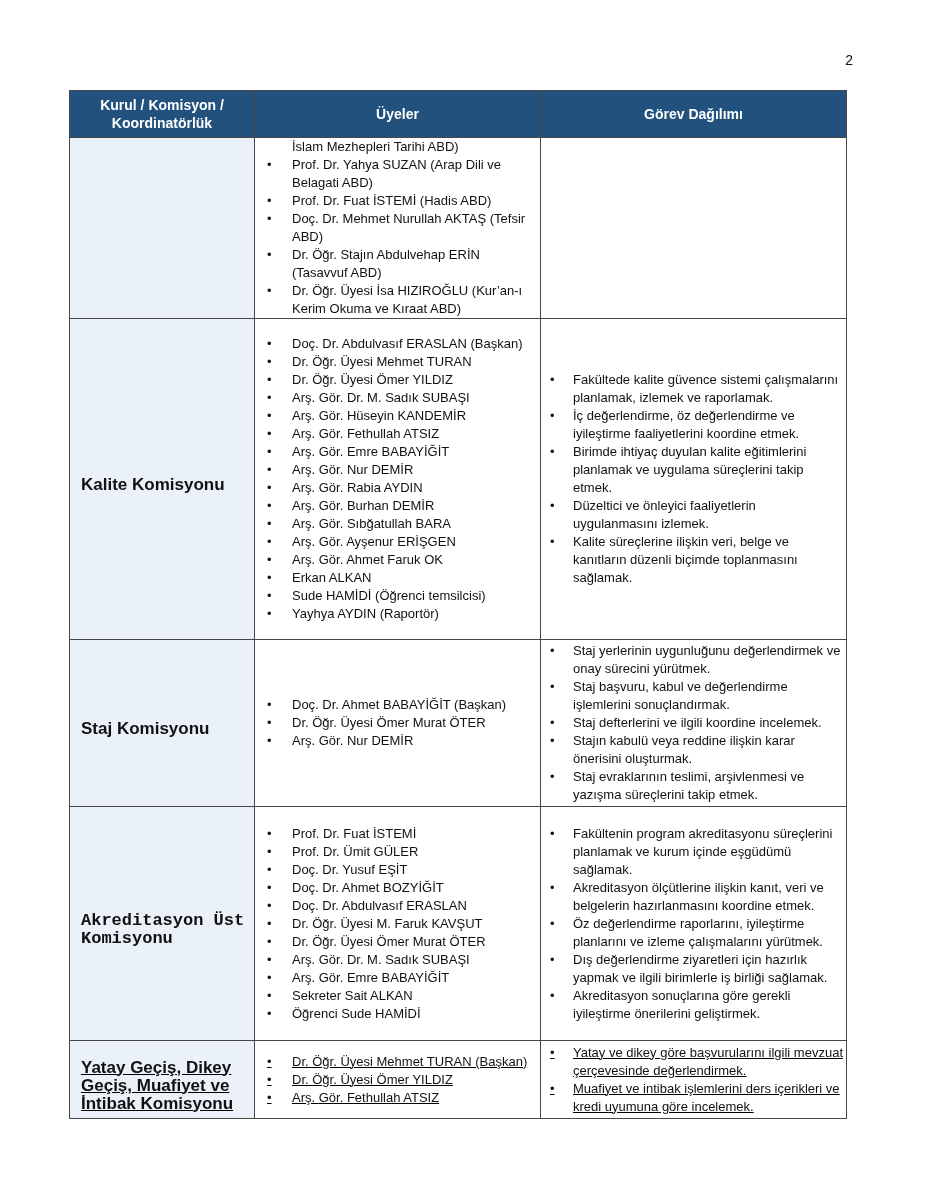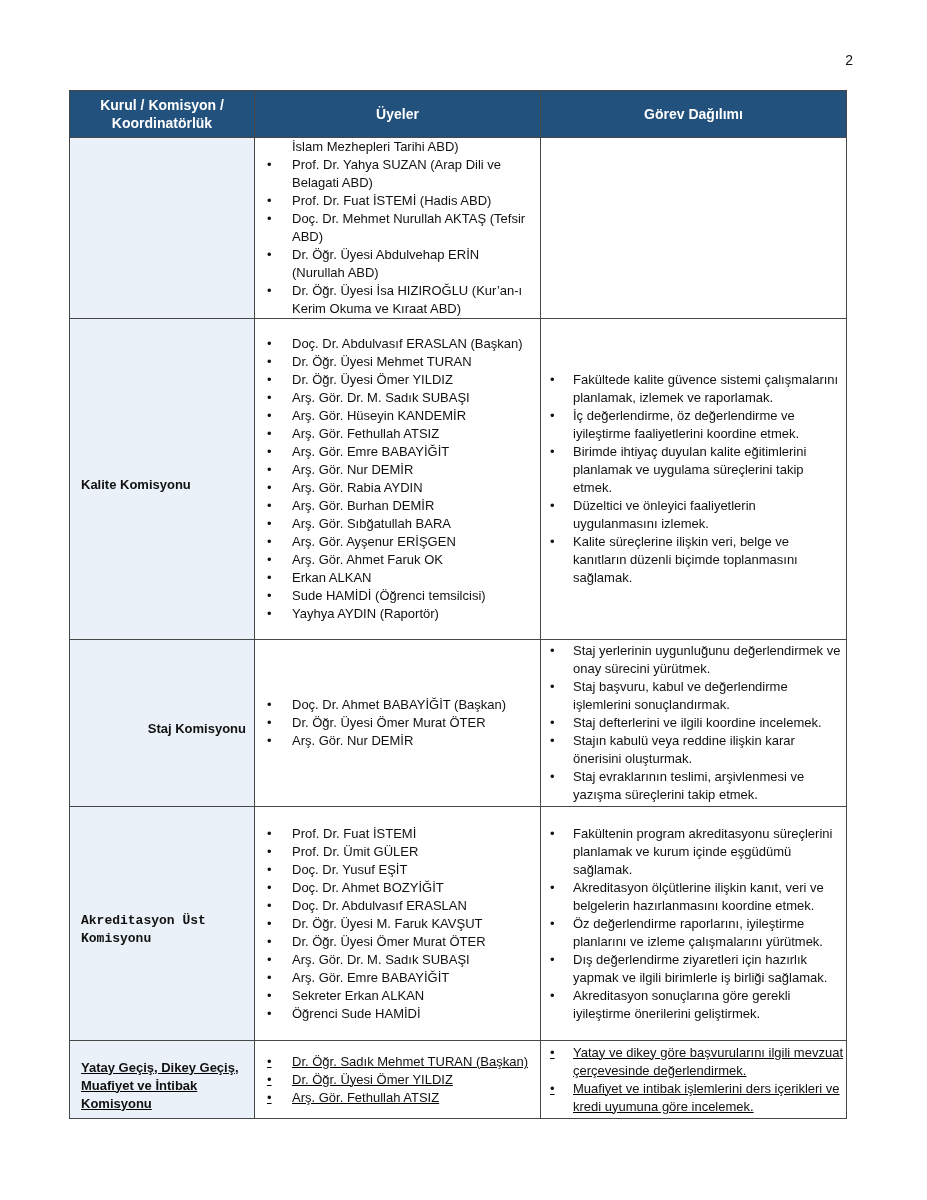--- a/index.html
+++ b/index.html
@@ -56,21 +56,21 @@
   td.label-cell{background:var(--label-bg);}
   td.members-cell,td.duties-cell{background:#ffffff;}
   .cellwrap{
     display:flex;
     flex-direction:column;
     justify-content:center;
     overflow:hidden;
   }
   .label-text{
     font-weight:bold;
-    font-size:13px;
+    font-size:17px;
     line-height:18px;
     color:var(--text);
     padding:2px 8px 2px 11px;
     text-align:left;
     margin-top:12px;
   }
   .li{
     display:grid;
     font-size:13px;
     line-height:18px;
@@ -127,21 +127,21 @@
               <div class="li">
                 <span class="bullet">•</span>
                 <span class="li-text">Prof. Dr. Fuat İSTEMİ (Hadis ABD)</span>
               </div>
               <div class="li">
                 <span class="bullet">•</span>
                 <span class="li-text">Doç. Dr. Mehmet Nurullah AKTAŞ (Tefsir ABD)</span>
               </div>
               <div class="li">
                 <span class="bullet">•</span>
-                <span class="li-text">Dr. Öğr. Üyesi Abdulvehap ERİN (Nurullah ABD)</span>
+                <span class="li-text">Dr. Öğr. Stajın Abdulvehap ERİN (Tasavvuf ABD)</span>
               </div>
               <div class="li">
                 <span class="bullet">•</span>
                 <span class="li-text">Dr. Öğr. Üyesi İsa HIZIROĞLU (Kur’an-ı Kerim Okuma ve Kıraat ABD)</span>
               </div>
             </div>
           </td>
           <td class="duties-cell">
             <div class="cellwrap" style="height: 179px;"></div>
           </td>
@@ -240,21 +240,21 @@
               </div>
               <div class="li">
                 <span class="bullet">•</span>
                 <span class="li-text">Kalite süreçlerine ilişkin veri, belge ve kanıtların düzenli biçimde toplanmasını sağlamak.</span>
               </div>
             </div>
           </td>
         </tr>
         <tr style="height: 167px;">
           <td class="label-cell">
-            <div class="cellwrap" style="height: 165px; align-items: flex-end;">
+            <div class="cellwrap" style="height: 165px;">
               <div class="label-text">Staj Komisyonu</div>
             </div>
           </td>
           <td class="members-cell">
             <div class="cellwrap" style="height: 165px;">
               <div class="li">
                 <span class="bullet">•</span>
                 <span class="li-text">Doç. Dr. Ahmet BABAYİĞİT (Başkan)</span>
               </div>
               <div class="li">
@@ -331,21 +331,21 @@
               <div class="li">
                 <span class="bullet">•</span>
                 <span class="li-text">Arş. Gör. Dr. M. Sadık SUBAŞI</span>
               </div>
               <div class="li">
                 <span class="bullet">•</span>
                 <span class="li-text">Arş. Gör. Emre BABAYİĞİT</span>
               </div>
               <div class="li">
                 <span class="bullet">•</span>
-                <span class="li-text">Sekreter Erkan ALKAN</span>
+                <span class="li-text">Sekreter Sait ALKAN</span>
               </div>
               <div class="li">
                 <span class="bullet">•</span>
                 <span class="li-text">Öğrenci Sude HAMİDİ</span>
               </div>
             </div>
           </td>
           <td class="duties-cell">
             <div class="cellwrap" style="height: 232px;">
               <div class="li">
@@ -374,21 +374,21 @@
         <tr style="height: 78px; text-decoration: underline;">
           <td class="label-cell">
             <div class="cellwrap" style="height: 76px;">
               <div class="label-text">Yatay Geçiş, Dikey Geçiş, Muafiyet ve İntibak Komisyonu</div>
             </div>
           </td>
           <td class="members-cell">
             <div class="cellwrap" style="height: 76px;">
               <div class="li">
                 <span class="bullet">•</span>
-                <span class="li-text">Dr. Öğr. Sadık Mehmet TURAN (Başkan)</span>
+                <span class="li-text">Dr. Öğr. Üyesi Mehmet TURAN (Başkan)</span>
               </div>
               <div class="li">
                 <span class="bullet">•</span>
                 <span class="li-text">Dr. Öğr. Üyesi Ömer YILDIZ</span>
               </div>
               <div class="li">
                 <span class="bullet">•</span>
                 <span class="li-text">Arş. Gör. Fethullah ATSIZ</span>
               </div>
             </div>

